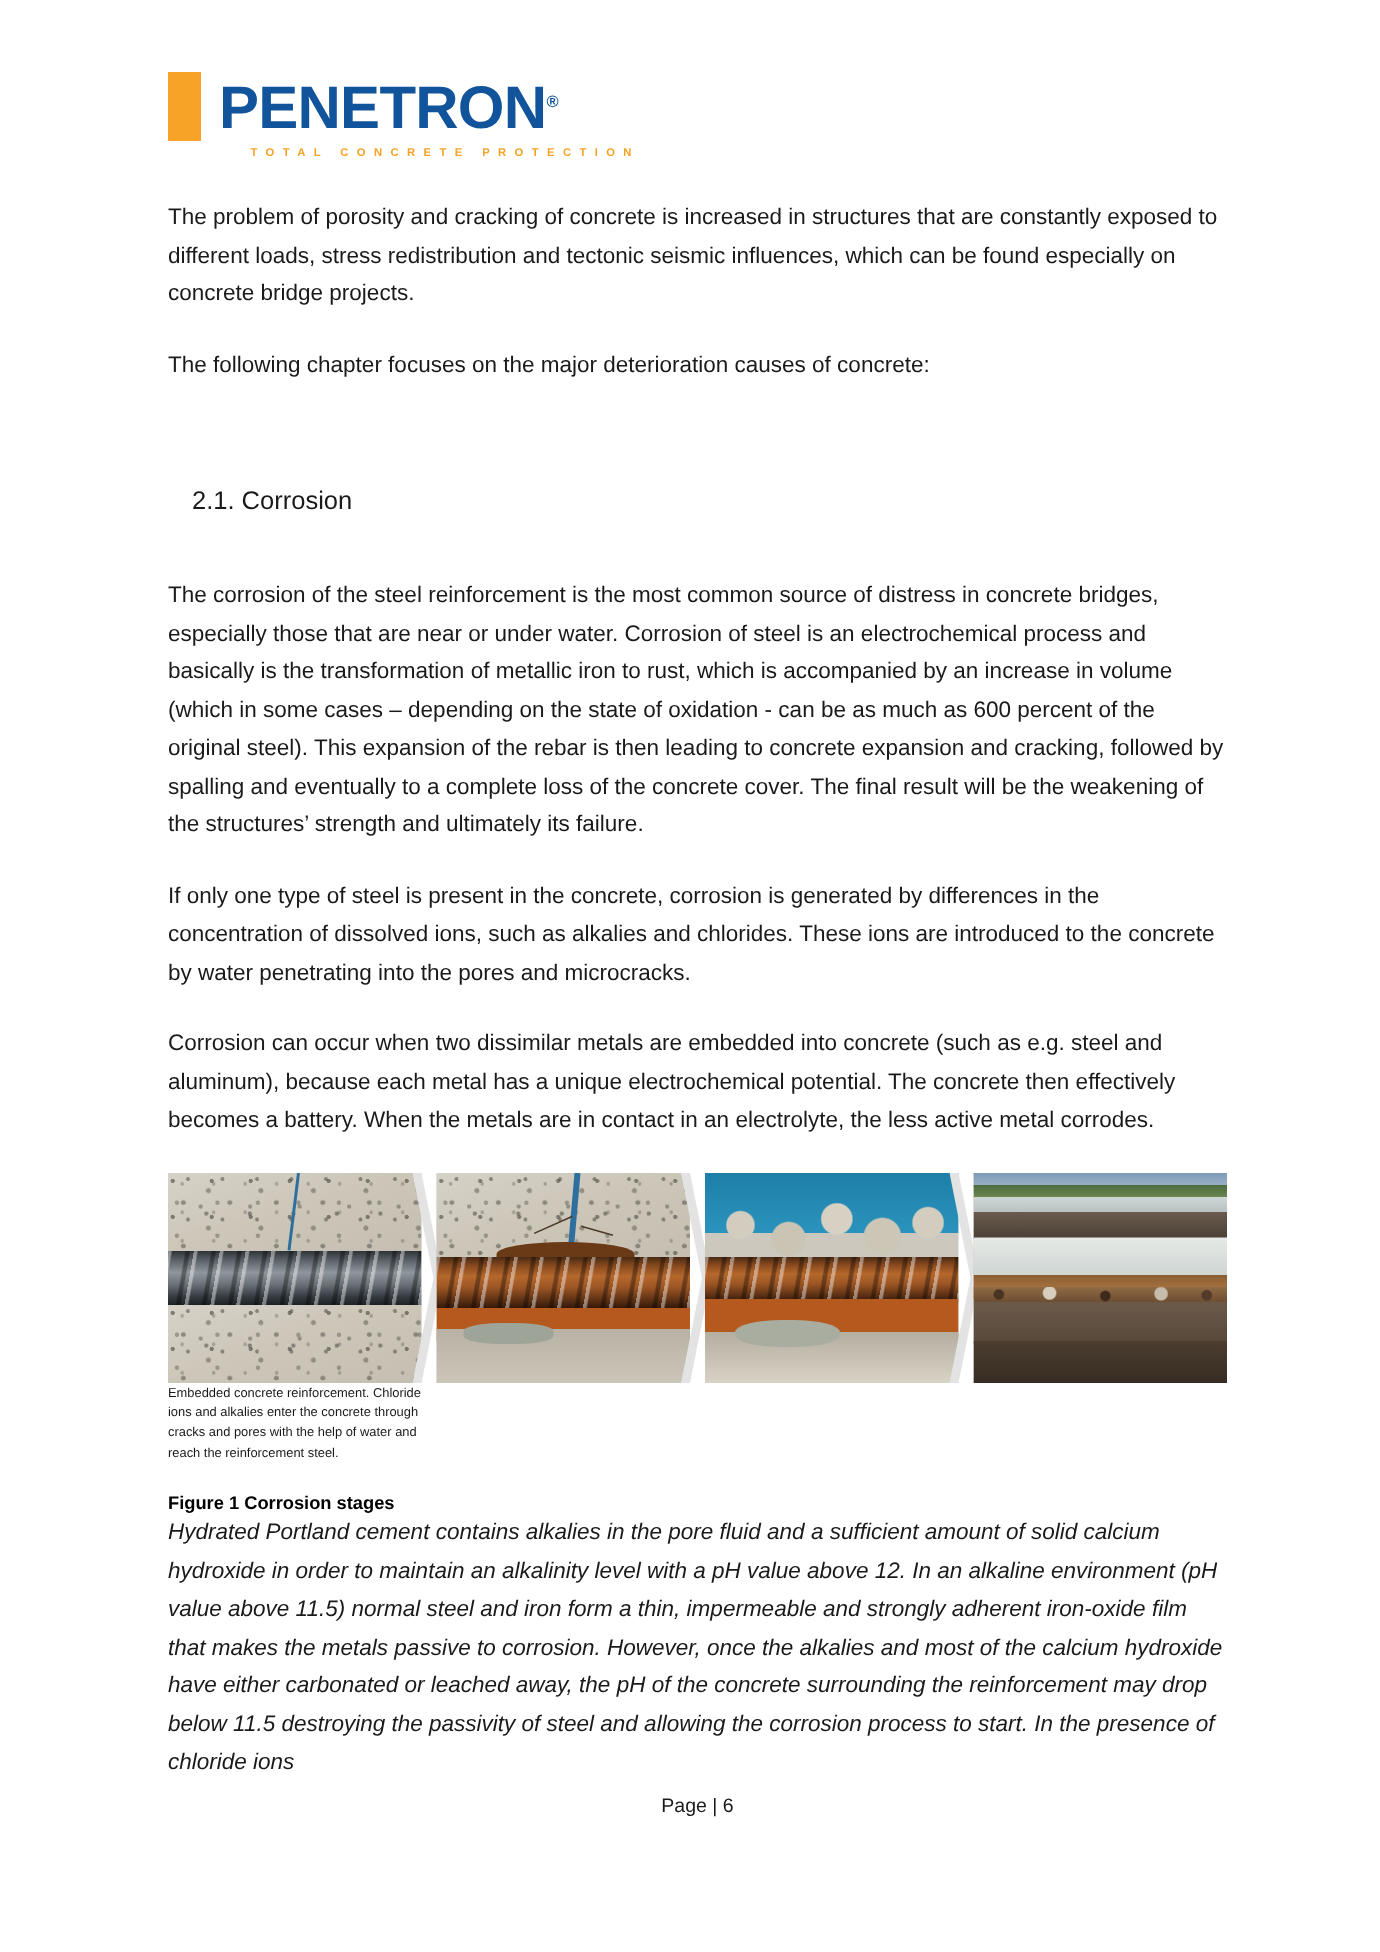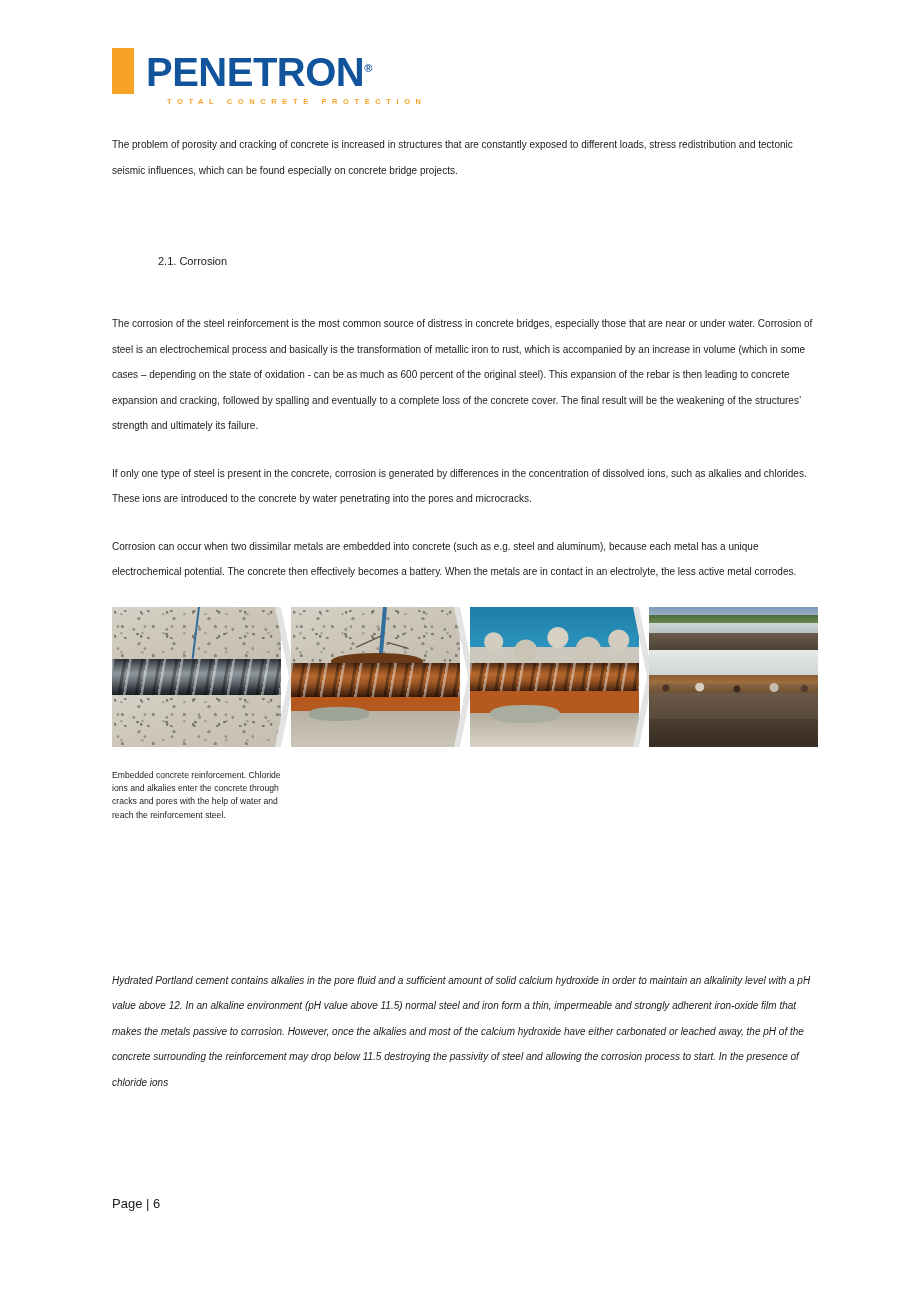--- a/index.html
+++ b/index.html
@@ -73,28 +73,28 @@
 
   
   .content {
     position: absolute;
     left: 112px;
     top: 132px;
     width: 706px;
   }
   p.para {
     margin: 0 0 22px 0;
-    font-size: 10px;
+    font-size: 15px;
     line-height: 25.5px;
     color: #1a1a1a;
     text-align: left;
   }
   h2.section-heading {
-    margin: 22px 0 0 46px;
-    font-size: 11px;
+    margin: 22px 0 0 16px;
+    font-size: 17px;
     font-weight: normal;
     line-height: 24px;
     color: #1a1a1a;
   }
   .spacer-before-heading { height: 22px; }
   .spacer-after-heading { height: 38px; }
 
   
   .figure {
     margin-top: 6px;
@@ -172,22 +172,21 @@
   }
   .spall {
     position: absolute;
     background: #c9c3b6;
   }
 
   
   .caption-row {
     display: flex;
     width: 706px;
-    margin-top: 22px;
-    flex-direction: column;
+    margin-top: 0;
   }
   .caption-cell {
     width: 169px;
     flex: 0 0 169px;
     font-size: 8.6px;
     line-height: 13.4px;
     color: #1a1a1a;
   }
   .caption-gap { flex: 0 0 10px; width: 10px; }
 
@@ -202,21 +201,21 @@
     margin-top: 16px;
     font-style: italic;
   }
 
   
   .footer {
     position: absolute;
     left: 112px;
     top: 1196px;
     width: 706px;
-    text-align: left;
+    text-align: center;
     font-size: 13px;
     color: #1a1a1a;
   }
 </style>
 </head>
 <body>
 
 <div class="page">
 
   <div class="header">
@@ -226,20 +225,21 @@
         <div class="logo-word"><span>PENETRON</span><span class="logo-reg">®</span></div>
         <div class="logo-tagline">TOTAL CONCRETE PROTECTION</div>
       </div>
     </div>
   </div>
 
   <div class="content">
 
     <p class="para">The problem of porosity and cracking of concrete is increased in structures that are constantly exposed to different loads, stress redistribution and tectonic seismic influences, which can be found especially on concrete bridge projects.</p>
 
+    <p class="para">The following chapter focuses on the major deterioration causes of concrete:</p>
 
     <div class="spacer-before-heading"></div>
     <h2 class="section-heading">2.1. Corrosion</h2>
     <div class="spacer-after-heading"></div>
 
     <p class="para">The corrosion of the steel reinforcement is the most common source of distress in concrete bridges, especially those that are near or under water. Corrosion of steel is an electrochemical process and basically is the transformation of metallic iron to rust, which is accompanied by an increase in volume (which in some cases – depending on the state of oxidation - can be as much as 600 percent of the original steel). This expansion of the rebar is then leading to concrete expansion and cracking, followed by spalling and eventually to a complete loss of the concrete cover. The final result will be the weakening of the structures’ strength and ultimately its failure.</p>
 
     <p class="para">If only one type of steel is present in the concrete, corrosion is generated by differences in the concentration of dissolved ions, such as alkalies and chlorides. These ions are introduced to the concrete by water penetrating into the pores and microcracks.</p>
 
     <p class="para">Corrosion can occur when two dissimilar metals are embedded into concrete (such as e.g. steel and aluminum), because each metal has a unique electrochemical potential. The concrete then effectively becomes a battery. When the metals are in contact in an electrolyte, the less active metal corrodes.</p>
@@ -333,20 +333,21 @@
 
       </div>
 
       <div class="caption-row">
         <div class="caption-cell">Embedded concrete reinforcement. Chloride ions and alkalies enter the concrete through cracks and pores with the help of water and reach the reinforcement steel.</div>
         <div class="caption-gap"></div>
         <div class="caption-gap"></div>
         <div class="caption-gap"></div>
       </div>
 
+      <div class="figure-label">Figure 1 Corrosion stages</div>
     </div>
 
     <p class="para after-figure">Hydrated Portland cement contains alkalies in the pore fluid and a sufficient amount of solid calcium hydroxide in order to maintain an alkalinity level with a pH value above 12. In an alkaline environment (pH value above 11.5) normal steel and iron form a thin, impermeable and strongly adherent iron-oxide film that makes the metals passive to corrosion. However, once the alkalies and most of the calcium hydroxide have either carbonated or leached away, the pH of the concrete surrounding the reinforcement may drop below 11.5 destroying the passivity of steel and allowing the corrosion process to start. In the presence of chloride ions</p>
 
   </div>
 
   <div class="footer">
     <span>Page | 6</span>
   </div>
 

